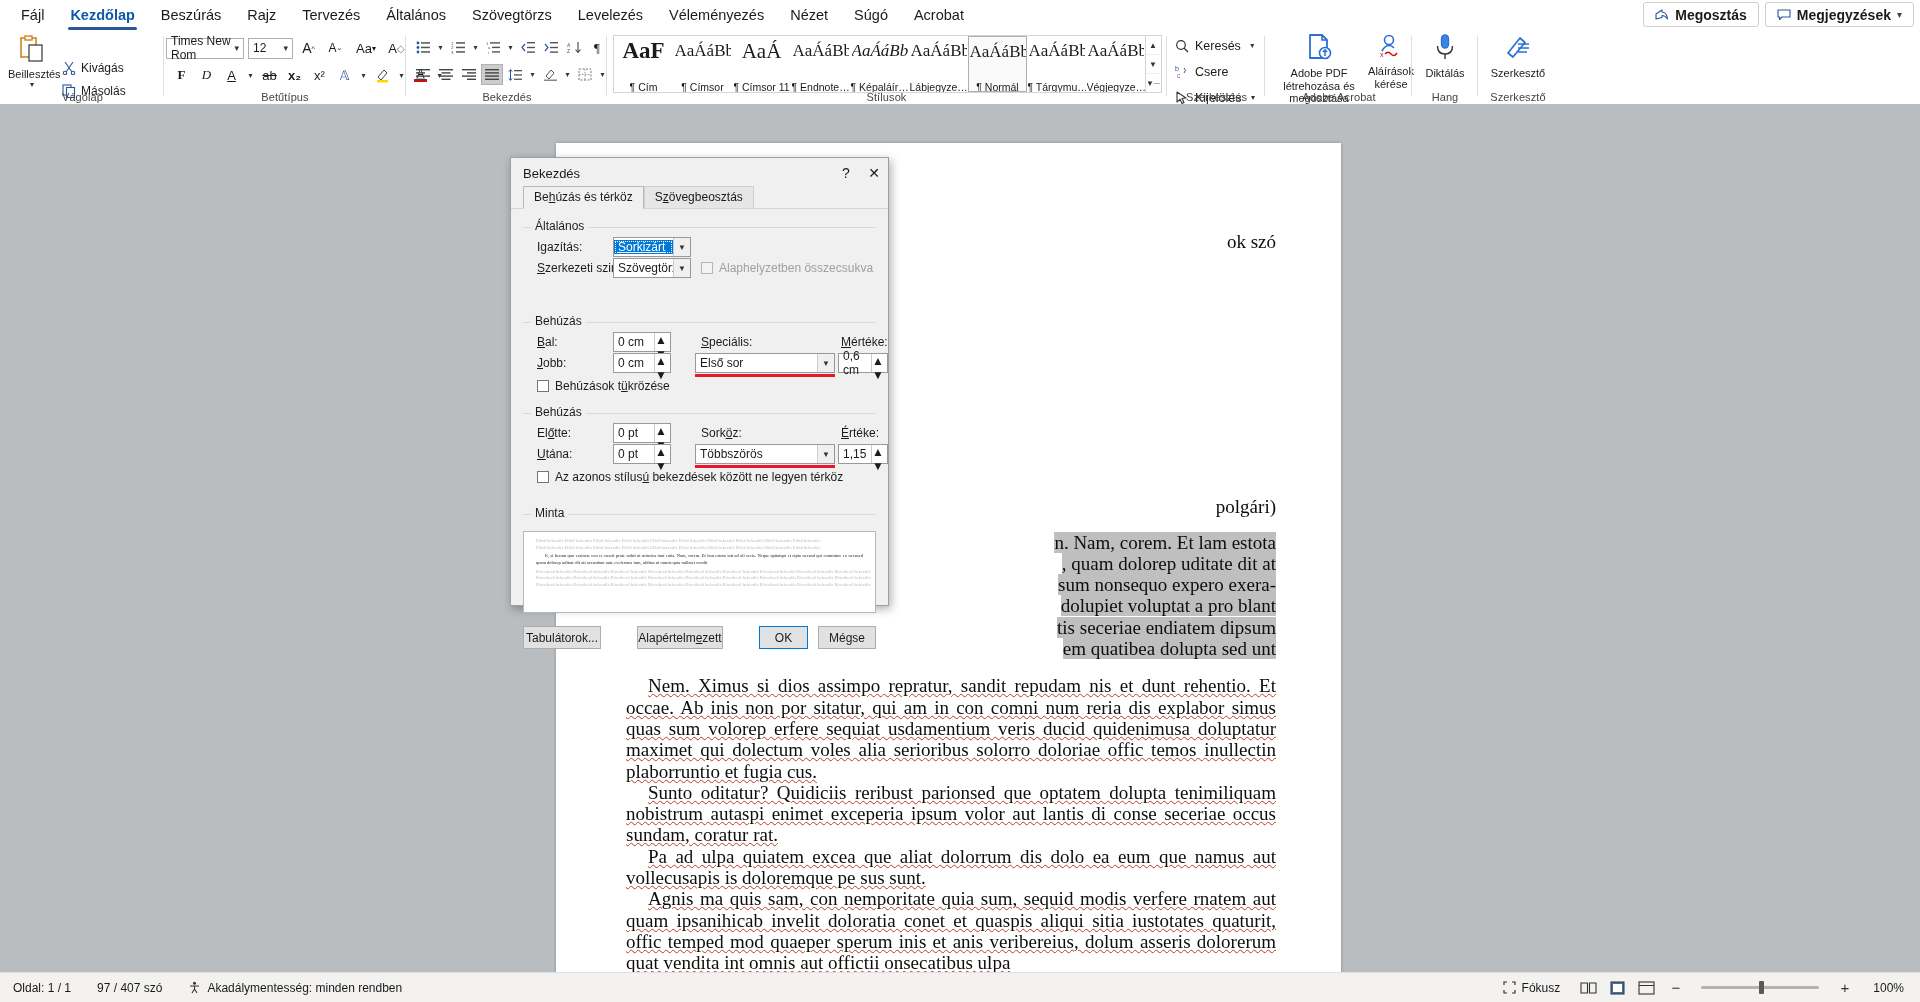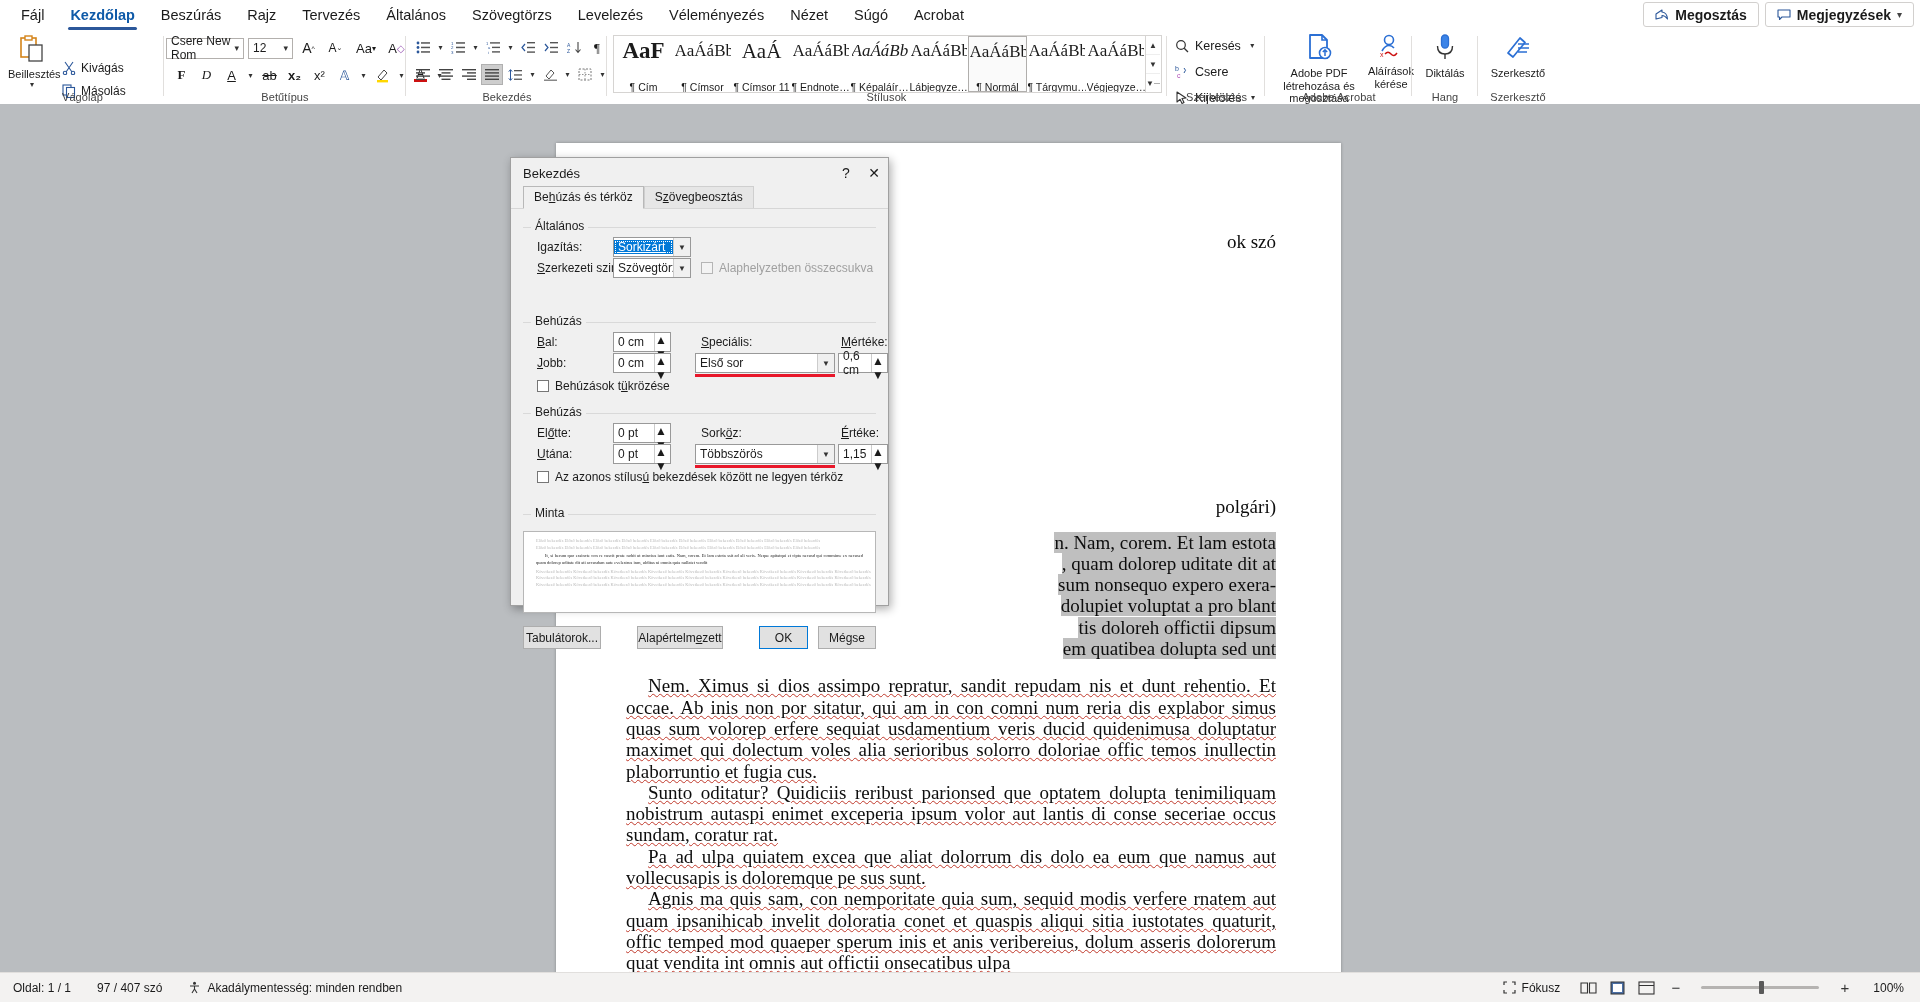--- a/index.html
+++ b/index.html
@@ -299,21 +299,21 @@
           <span>Formátummásoló</span>
         </div>
       </div>
       <div class="rgroup-label">Vágólap</div>
     </div>
     <div class="rsep" style="left:163px;"></div>
 
     <div class="rgroup" style="left:166px; width:238px;">
       <div style="position:absolute; left:0px; top:7px; display:flex; align-items:center; gap:4px;">
         <div class="fontbox" style="width:78px;">
-          <span>Csere New Rom</span>
+          <span>Times New Rom</span>
           <span class="cv">▾</span>
         </div>
         <div class="fontbox" style="width:45px;">
           <span>12</span>
           <span class="cv">▾</span>
         </div>
         <div class="ficon" style="font-size:14px;">A<sup style="font-size:7px;">^</sup></div>
         <div class="ficon" style="font-size:12px;">A<sup style="font-size:7px;">⌄</sup></div>
         <div class="ficon" style="width:30px;">Aa <span class="cv" style="font-size:8px;">▾</span></div>
         <div class="ficon">
@@ -600,21 +600,21 @@
   <div class="docarea">
     <div class="page">
       <div class="doctext">
         <div style="text-align:right; margin-bottom:244px;">ok szó</div>
         <div style="text-align:right; margin-bottom:14px;">polgári)</div>
         <div style="text-align:right;">
           <div><span class="hl">n. Nam, corem. Et lam estota</span></div>
           <div><span class="hl">, quam dolorep uditate dit at</span></div>
           <div><span class="hl">sum nonsequo expero exera-</span></div>
           <div><span class="hl">dolupiet voluptat a pro blant</span></div>
-          <div><span class="hl">tis doloreh offictii dipsum</span></div>
+          <div><span class="hl">tis seceriae endiatem dipsum</span></div>
           <div><span class="hl">em quatibea dolupta sed unt</span></div>
         </div>
         <p class="squiggle" style="margin-top:16px;">Nem. Ximus si dios assimpo repratur, sandit repudam nis et dunt rehentio. Et occae. Ab inis non por sitatur, qui am in con comni num reria dis explabor simus quas sum volorep erfere sequiat usdamentium veris ducid quidenimusa doluptatur maximet qui dolectum voles alia serioribus solorro doloriae offic temos inullectin plaborruntio et fugia cus.</p>
         <p class="squiggle">Sunto oditatur? Quidiciis reribust parionsed que optatem dolupta tenimiliquam nobistrum autaspi enimet exceperia ipsum volor aut lantis di conse seceriae occus sundam, coratur rat.</p>
         <p class="squiggle">Pa ad ulpa quiatem excea que aliat dolorrum dis dolo ea eum que namus aut vollecusapis is doloremque pe sus sunt.</p>
         <p class="squiggle">Agnis ma quis sam, con nemporitate quia sum, sequid modis verfere rnatem aut quam ipsanihicab invelit doloratia conet et quaspis aliqui sitia iustotates quaturit, offic temped mod quaeper sperum inis et anis veribereius, dolum asseris dolorerum quat vendita int omnis aut offictii onsecatibus ulpa</p>
       </div>
     </div>
   </div>
 

